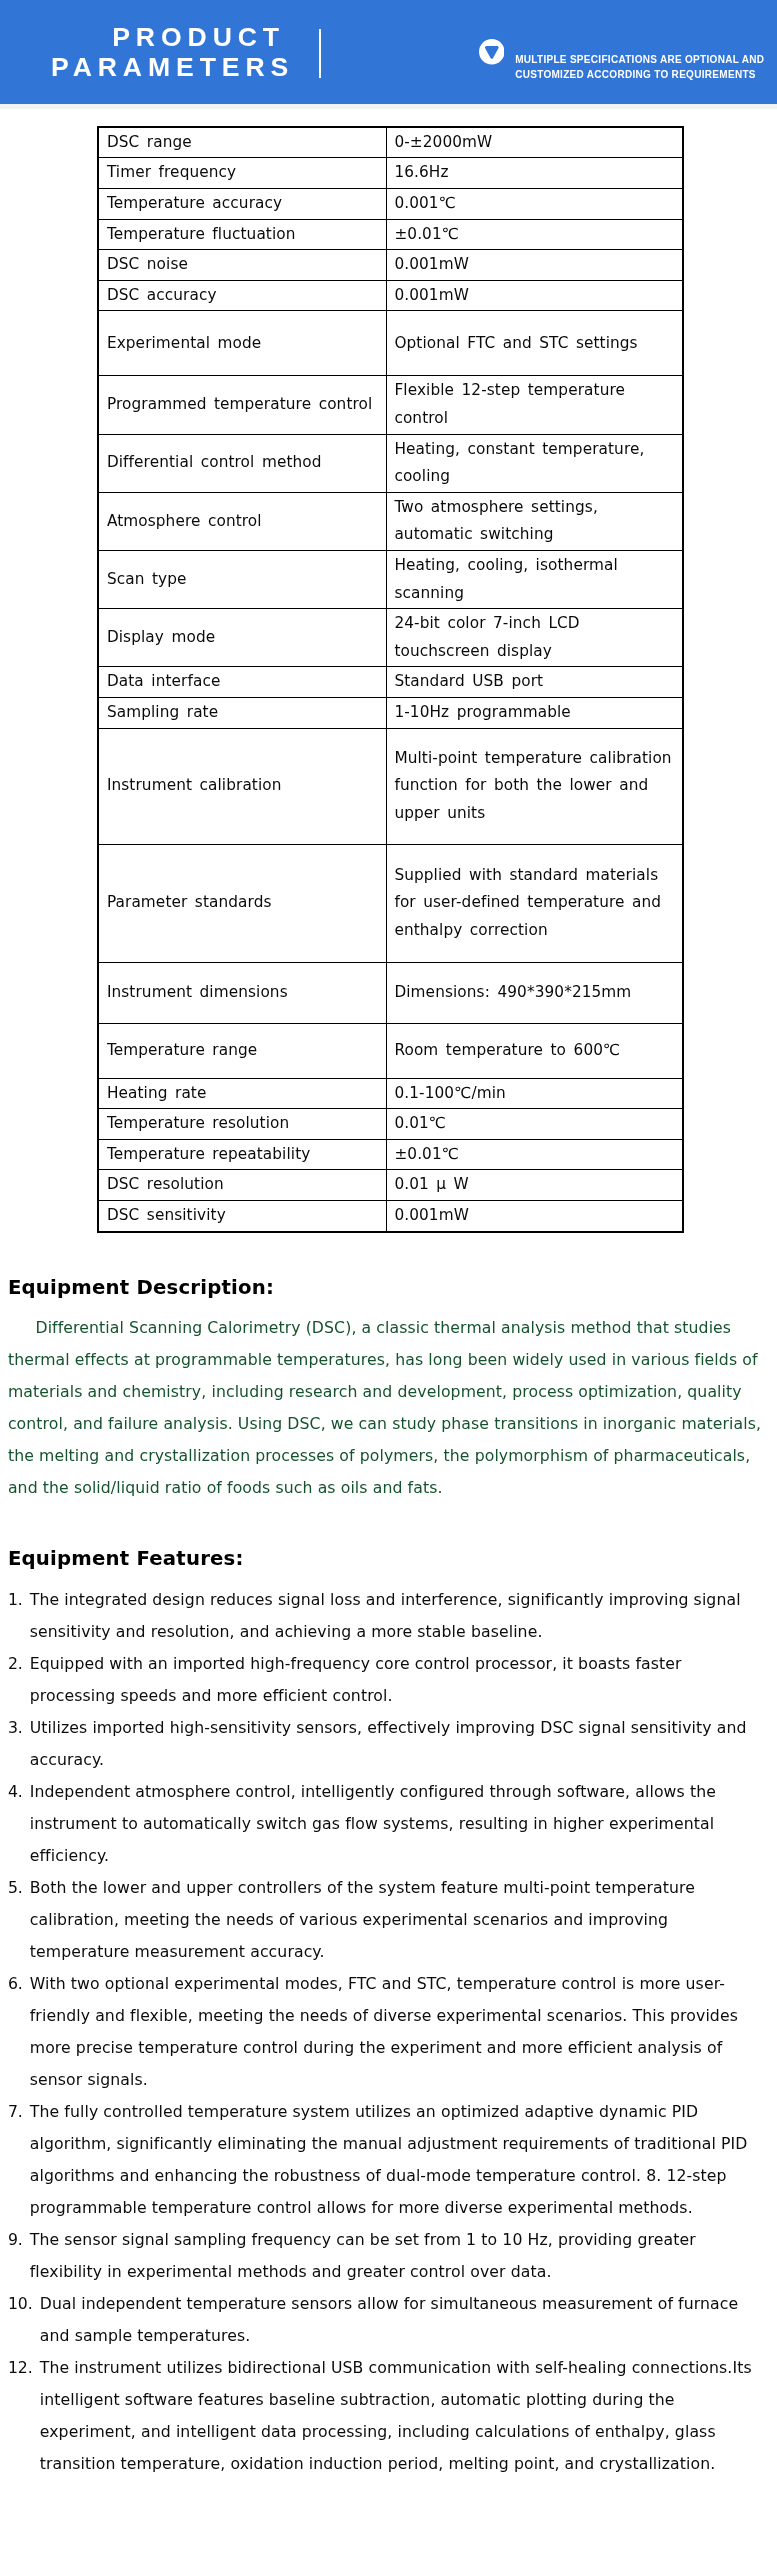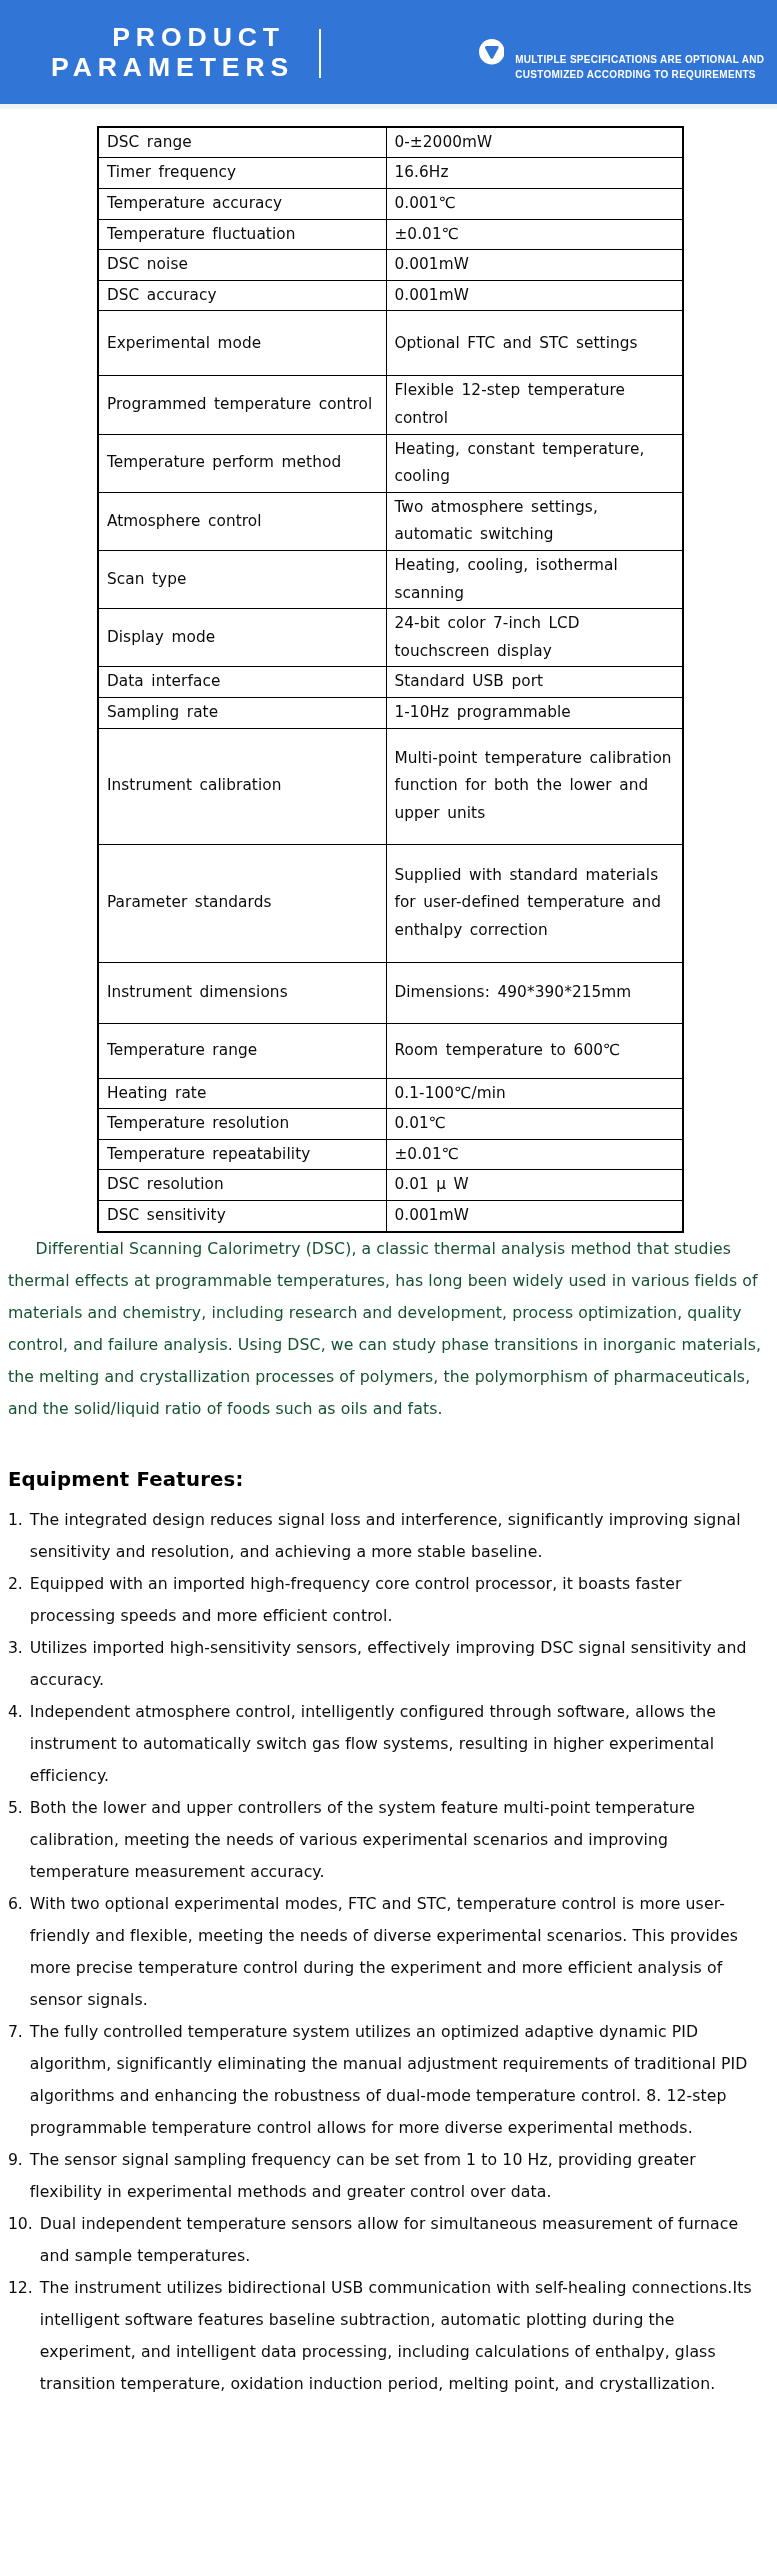--- a/index.html
+++ b/index.html
@@ -129,21 +129,21 @@
       </tr>
     <tr>
         <td class="p">Experimental mode</td>
         <td class="v">Optional FTC and STC settings</td>
       </tr>
     <tr>
         <td class="p">Programmed temperature control</td>
         <td class="v">Flexible 12-step temperature control</td>
       </tr>
     <tr>
-        <td class="p">Temperature perform method</td>
+        <td class="p">Differential control method</td>
         <td class="v">Heating, constant temperature, cooling</td>
       </tr>
     <tr>
         <td class="p">Atmosphere control</td>
         <td class="v">Two atmosphere settings, automatic switching</td>
       </tr>
     <tr>
         <td class="p">Scan type</td>
         <td class="v">Heating, cooling, isothermal scanning</td>
       </tr>
@@ -192,20 +192,21 @@
         <td class="v">0.01 μ W</td>
       </tr>
     <tr>
         <td class="p">DSC sensitivity</td>
         <td class="v">0.001mW</td>
       </tr>
   </tbody>
 </table>
 
 <div class="section">
+  <div class="section-heading">Equipment Description:</div>
   <p class="desc-text">Differential Scanning Calorimetry (DSC), a classic thermal analysis method that studies thermal effects at programmable temperatures, has long been widely used in various fields of materials and chemistry, including research and development, process optimization, quality control, and failure analysis. Using DSC, we can study phase transitions in inorganic materials, the melting and crystallization processes of polymers, the polymorphism of pharmaceuticals, and the solid/liquid ratio of foods such as oils and fats.</p>
 </div>
 
 <div class="section">
   <div class="section-heading">Equipment Features:</div>
   <div class="feat-list">
     <div class="feat-item">
         <span class="num">1.</span>
         <span class="txt">The integrated design reduces signal loss and interference,  significantly improving signal sensitivity and resolution, and achieving a more stable baseline.</span>
       </div>

